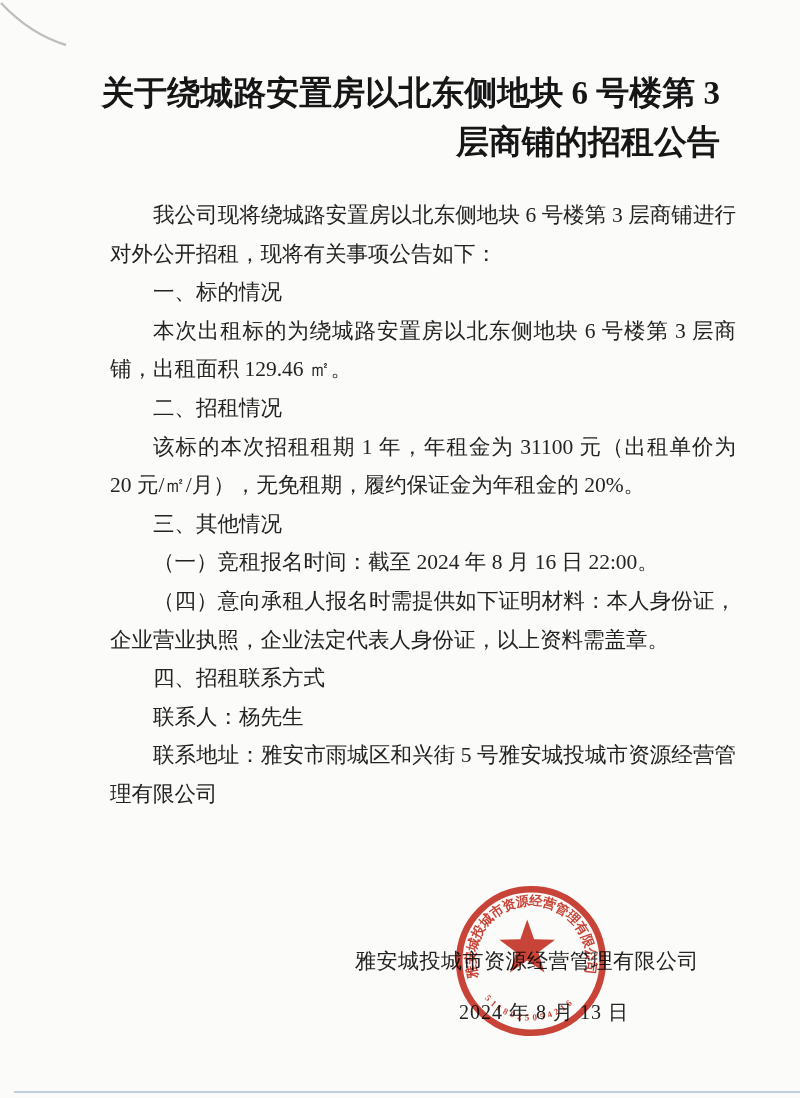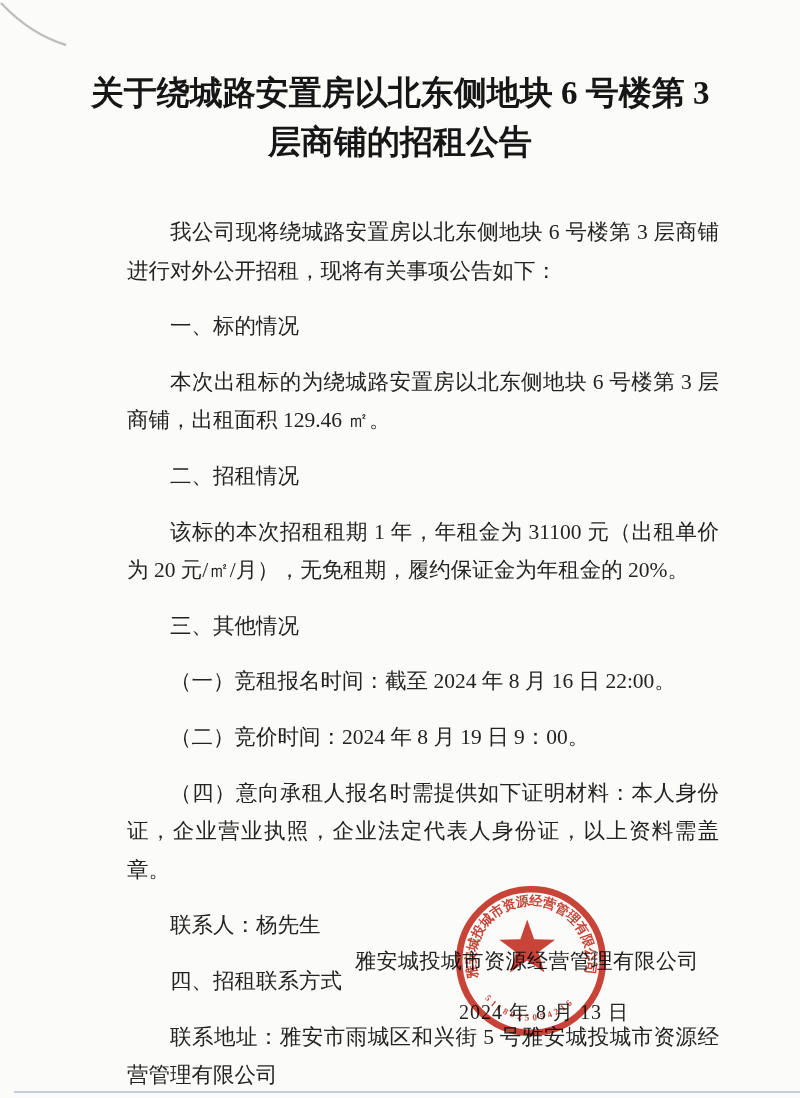--- a/index.html
+++ b/index.html
@@ -10,32 +10,32 @@
     background:#fbfbf9;
     overflow:hidden;
     font-family:"Liberation Serif","DejaVu Serif",serif;
     color:#212121;
   }
   .doc-title {
     position:absolute;
     top:47px; left:80px; width:640px;
     font-size:33px; font-weight:700;
     line-height:49px;
-    text-align:center;
+    text-align:right;
     color:#161616;
   }
   .doc-body {
     position:absolute;
     top:196px; left:110px; width:626px;
     font-size:21.5px;
     line-height:38.6px;
     text-align:justify;
     color:#232323;
   }
-  .doc-body p { margin:17px; text-indent:2em; }
+  .doc-body p { margin:0; text-indent:2em; }
   .sig-company {
     position:absolute;
     top:947px; left:355px;
     font-size:21px; letter-spacing:0.5px;
     color:#232323;
     white-space:nowrap;
   }
   .sig-date {
     position:absolute;
     top:999px; left:459px;
@@ -79,24 +79,23 @@
   <h1 class="doc-title">关于绕城路安置房以北东侧地块 6 号楼第 3 层商铺的招租公告</h1>
 
   <div class="doc-body">
     <p>我公司现将绕城路安置房以北东侧地块 6 号楼第 3 层商铺进行对外公开招租，现将有关事项公告如下：</p>
     <p>一、标的情况</p>
     <p>本次出租标的为绕城路安置房以北东侧地块 6 号楼第 3 层商铺，出租面积 129.46 ㎡。</p>
     <p>二、招租情况</p>
     <p>该标的本次招租租期 1 年，年租金为 31100 元（出租单价为 20 元/㎡/月），无免租期，履约保证金为年租金的 20%。</p>
     <p>三、其他情况</p>
     <p>（一）竞租报名时间：截至 2024 年 8 月 16 日 22:00。</p>
-    <p>（二）竞价时间：2024 年 8 月 19 日 9：00。</p>
     <p>（四）意向承租人报名时需提供如下证明材料：本人身份证，企业营业执照，企业法定代表人身份证，以上资料需盖章。</p>
+    <p>四、招租联系方式</p>
     <p>联系人：杨先生</p>
-    <p>四、招租联系方式</p>
     <p>联系地址：雅安市雨城区和兴街 5 号雅安城投城市资源经营管理有限公司</p>
   </div>
 
   <div class="sig-company">雅安城投城市资源经营管理有限公司</div>
   <div class="sig-date">2024 年 8 月 13 日</div>
 
   <svg class="seal" viewBox="0 0 180 180">
     <defs>
       <path id="sealTopArc" d="M 33.6 107.2 A 59 59 0 1 1 146.4 107.2" fill="none"></path>
       <path id="sealBottomArc" d="M 39.7 127.9 A 63 63 0 0 0 140.3 127.9" fill="none"></path>

